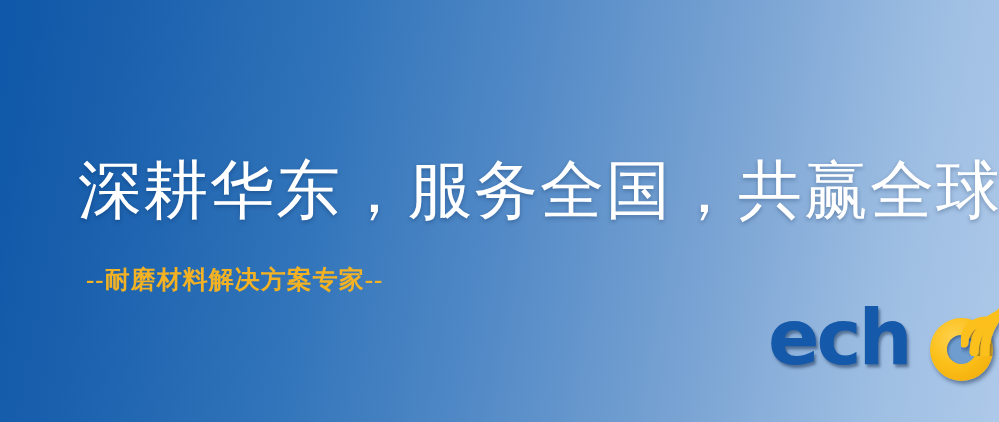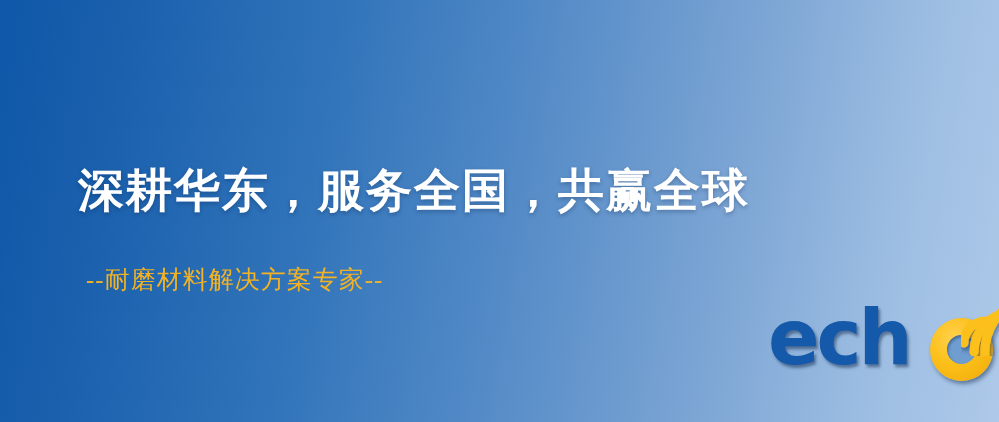--- a/index.html
+++ b/index.html
@@ -27,38 +27,38 @@
 
   
   .headline {
     position: absolute;
     left: 78px;
     top: 149px;
     width: 870px;
     height: 84px;
     line-height: 84px;
     font-family: "Liberation Serif", "DejaVu Serif", serif;
-    font-size: 46px;
-    font-weight: 700;
+    font-size: 64px;
+    font-weight: 400;
     letter-spacing: 2px;
     color: #ffffff;
     white-space: nowrap;
     text-shadow: 0 2px 4px rgba(0, 30, 70, 0.30);
   }
 
   
   .subtitle {
     position: absolute;
     left: 86px;
     top: 263px;
     height: 34px;
     line-height: 34px;
     font-family: "Liberation Serif", "DejaVu Serif", serif;
     font-size: 25px;
-    font-weight: 400;
+    font-weight: 700;
     letter-spacing: 1px;
     color: #f2b223;
     white-space: nowrap;
   }
 
   
   .logo {
     position: absolute;
     left: 745px;
     top: 290px;

